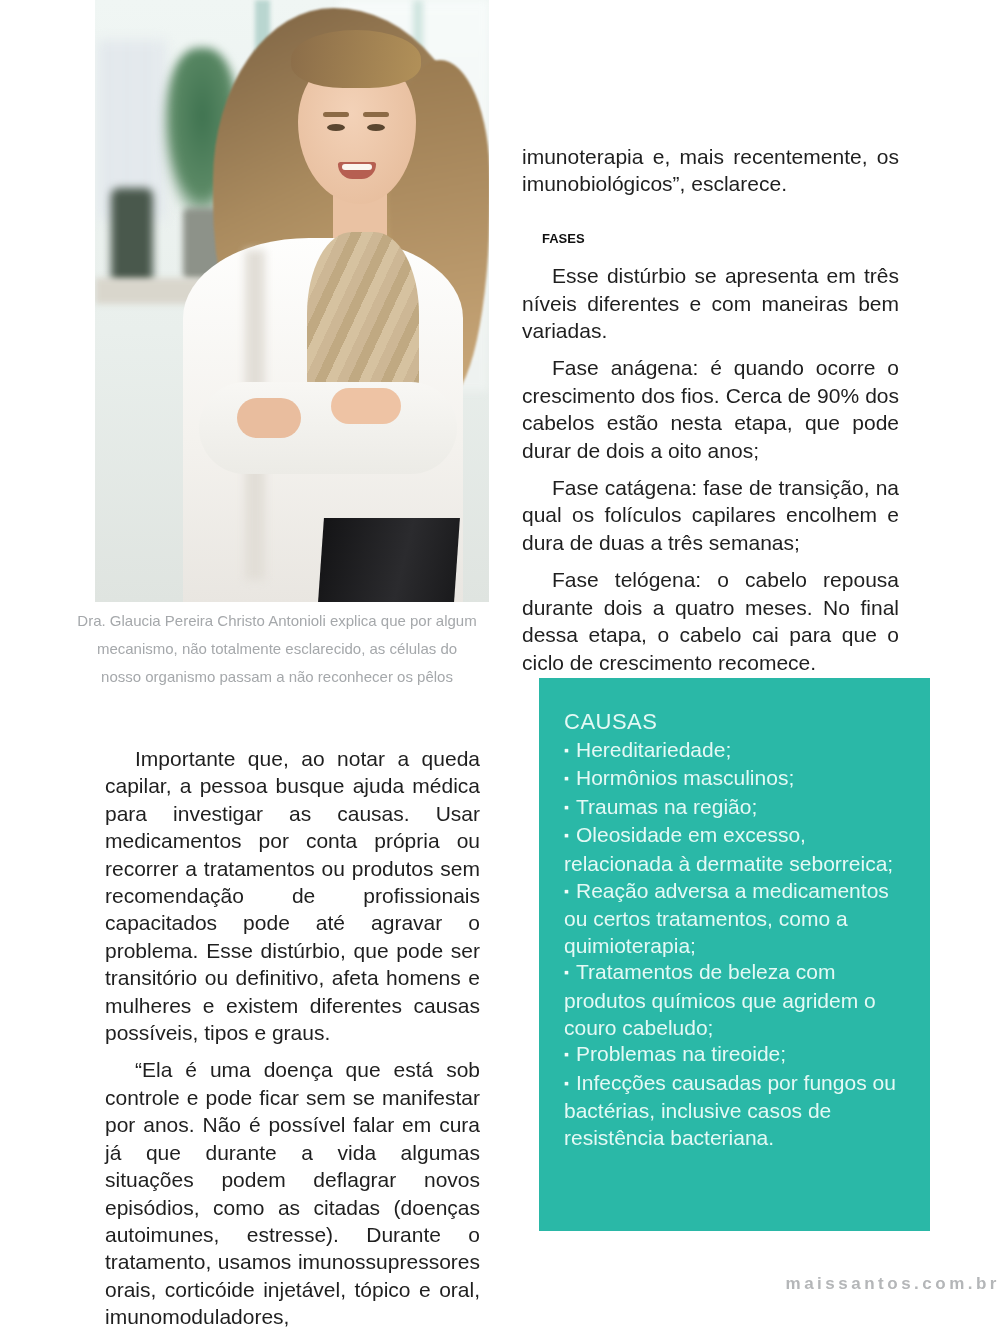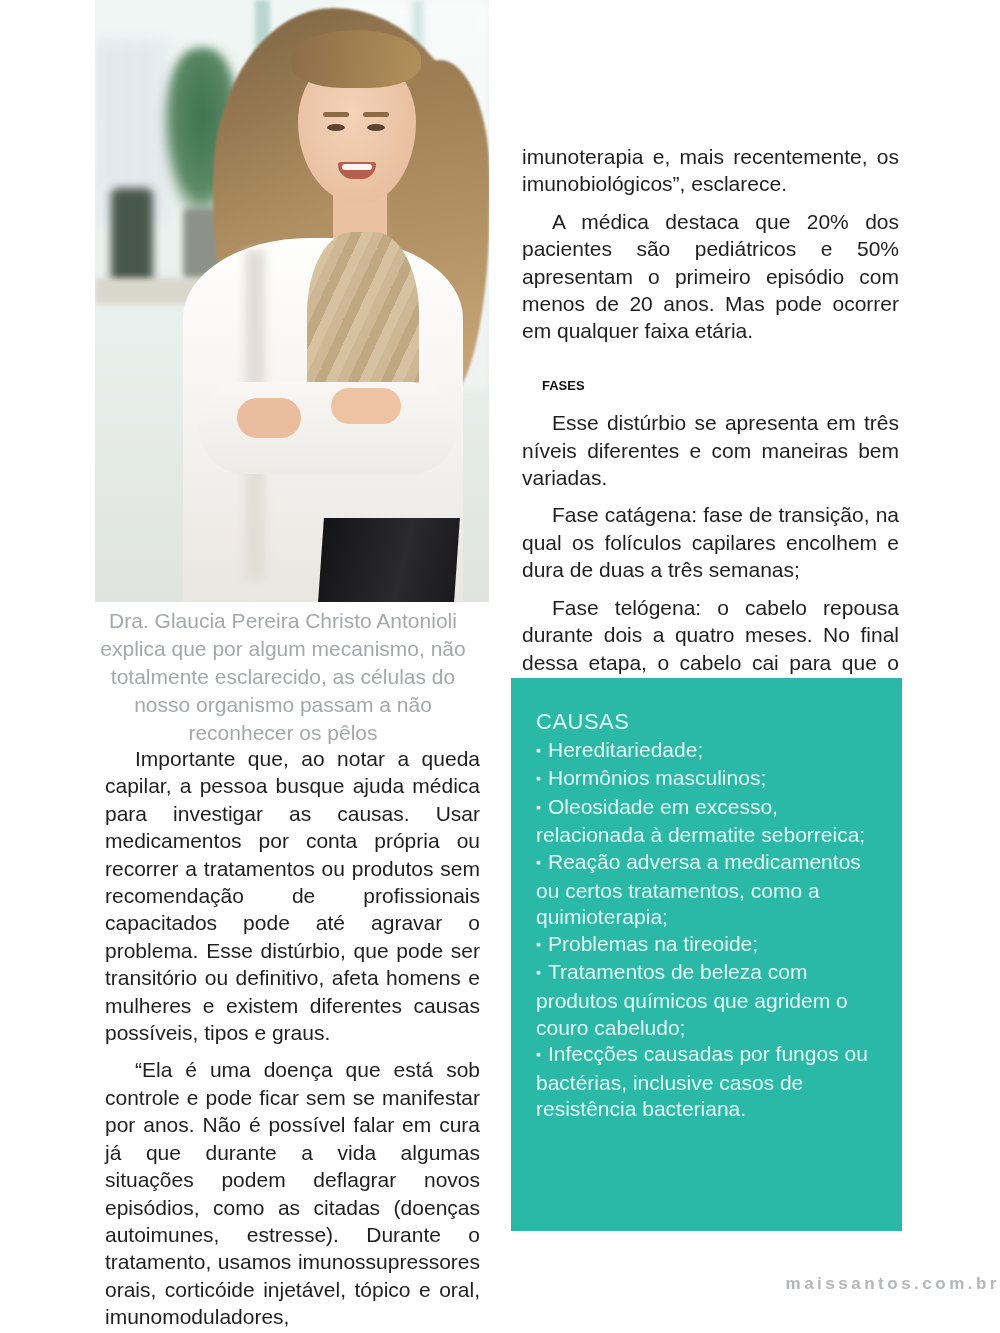--- a/index.html
+++ b/index.html
@@ -38,38 +38,38 @@
   .ph-coat{left:88px;top:238px;width:280px;height:364px;border-radius:45% 45% 0 0/22% 22% 0 0;background:linear-gradient(180deg,#fefefd 0%,#f4f2ee 55%,#e9e6e1 100%);}
   .ph-coat-shadow{left:150px;top:250px;width:20px;height:330px;background:#e2ded7;filter:blur(4px);}
   .ph-blouse{left:212px;top:232px;width:112px;height:205px;border-radius:40% 40% 28% 28%;background:repeating-linear-gradient(115deg,#cdb795 0 10px,#c0a982 10px 20px,#d6c2a0 20px 30px);}
   .ph-arms{left:104px;top:382px;width:258px;height:92px;border-radius:46px;background:linear-gradient(180deg,#f8f7f4,#ecebe6);}
   .ph-hand-l{left:142px;top:398px;width:64px;height:40px;border-radius:20px;background:#e9bd9e;}
   .ph-hand-r{left:236px;top:388px;width:70px;height:36px;border-radius:18px;background:#eec3a4;}
   .ph-skirt{left:226px;top:518px;width:136px;height:84px;background:linear-gradient(100deg,#141416,#2b2b2e 60%,#1a1a1c);transform:skewX(-4deg);}
 
   
   .caption{
-    position:absolute;left:83px;top:607px;width:400px;
-    text-align:center;color:#a5a8ab;font-size:21px;line-height:28px;font-weight:400;
+    position:absolute;left:77px;top:607px;width:400px;
+    text-align:center;color:#a5a8ab;font-size:15px;line-height:28px;font-weight:400;
   }
 
   
   .col{position:absolute;font-size:21px;line-height:27.4px;text-align:justify;color:#1f1f1f;}
   .col p{margin:10px;}
   .col p.indent{text-indent:30px;}
   .col-left{left:95px;top:735px;width:395px;}
   .col-right{left:512px;top:133px;width:397px;}
   .fases{
     margin:27px 0 0 0;font-size:13px;line-height:27.4px;font-weight:700;color:#0f0f0f;
     padding-left:30px;
   }
 
   
   .causes-box{
-    position:absolute;left:511px;top:678px;width:391px;height:553px;
+    position:absolute;left:539px;top:678px;width:391px;height:553px;
     background:#2ab8a7;box-sizing:border-box;padding:31px 26px 0 25px;
     color:#e4f9f5;font-size:21px;line-height:26.6px;
   }
   .causes-title{font-size:22px;letter-spacing:0.5px;margin-bottom:1px;}
   .cause-item .bullet{font-size:14px;position:relative;top:-2px;margin-right:7px;color:#f2fefb;}
 
   
   .footer{
     position:absolute;left:0;top:1274px;width:1000px;text-align:right;
     color:#b4b6b8;font-size:17px;letter-spacing:3.5px;font-weight:700;
@@ -112,33 +112,34 @@
 
   <div class="caption">Dra. Glaucia Pereira Christo Antonioli explica que por algum mecanismo, não totalmente esclarecido, as células do nosso organismo passam a não reconhecer os pêlos</div>
 
   <div class="col col-left">
     <p class="indent">Importante que, ao notar a queda capilar, a pessoa busque ajuda médica para investigar as causas. Usar medicamentos por conta própria ou recorrer a tratamentos ou produtos sem recomendação de profissionais capacitados pode até agravar o problema. Esse distúrbio, que pode ser transitório ou definitivo, afeta homens e mulheres e existem diferentes causas possíveis, tipos e graus.</p>
     <p class="indent">“Ela é uma doença que está sob controle e pode ficar sem se manifestar por anos. Não é possível falar em cura já que durante a vida algumas situações podem deflagrar novos episódios, como as citadas (doenças autoimunes, estresse). Durante o tratamento, usamos imunossupressores orais, corticóide injetável, tópico e oral, imunomoduladores,</p>
   </div>
 
   <div class="col col-right">
     <p>imunoterapia e, mais recentemente, os imunobiológicos”, esclarece.</p>
-    <p class="indent">A médica destaca que 20% dos pacientes são pediátricos e  50% apresentam o primeiro episódio com menos de 20 anos. Mas pode ocorrer em qualquer faixa etária.</p>
     <h3 class="fases">FASES</h3>
     <p class="indent">Esse distúrbio se apresenta em três níveis diferentes e com maneiras bem variadas.</p>
+    <p class="indent">Fase anágena: é quando ocorre o crescimento dos fios. Cerca de 90% dos cabelos estão nesta etapa, que pode durar de dois a oito anos;</p>
     <p class="indent">Fase catágena: fase de transição, na qual os folículos capilares encolhem e dura de duas a três semanas;</p>
     <p class="indent">Fase telógena: o cabelo repousa durante dois a quatro meses. No final dessa etapa, o cabelo cai para que o ciclo de crescimento recomece.</p>
   </div>
 
   <div class="causes-box">
     <div class="causes-title">CAUSAS</div>
     <div class="cause-item"><span class="bullet">▪</span><span>Hereditariedade;</span></div>
     <div class="cause-item"><span class="bullet">▪</span><span>Hormônios masculinos;</span></div>
+    <div class="cause-item"><span class="bullet">▪</span><span>Traumas na região;</span></div>
     <div class="cause-item"><span class="bullet">▪</span><span>Oleosidade em excesso, relacionada à dermatite seborreica;</span></div>
     <div class="cause-item"><span class="bullet">▪</span><span>Reação adversa a medicamentos ou certos tratamentos, como a quimioterapia;</span></div>
+    <div class="cause-item"><span class="bullet">▪</span><span>Tratamentos de beleza com produtos químicos que agridem o couro cabeludo;</span></div>
     <div class="cause-item"><span class="bullet">▪</span><span>Problemas na tireoide;</span></div>
-    <div class="cause-item"><span class="bullet">▪</span><span>Tratamentos de beleza com produtos químicos que agridem o couro cabeludo;</span></div>
     <div class="cause-item"><span class="bullet">▪</span><span>Infecções causadas por fungos ou bactérias, inclusive casos de resistência bacteriana.</span></div>
   </div>
 
   <div class="footer">maissantos.com.br</div>
 
 </div>
 
 </body></html>

